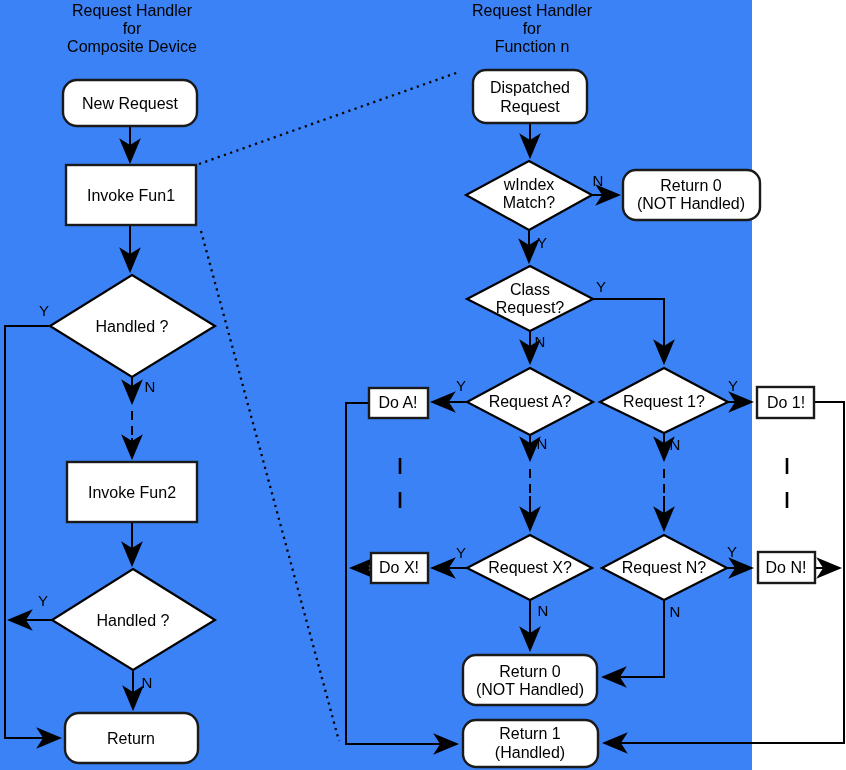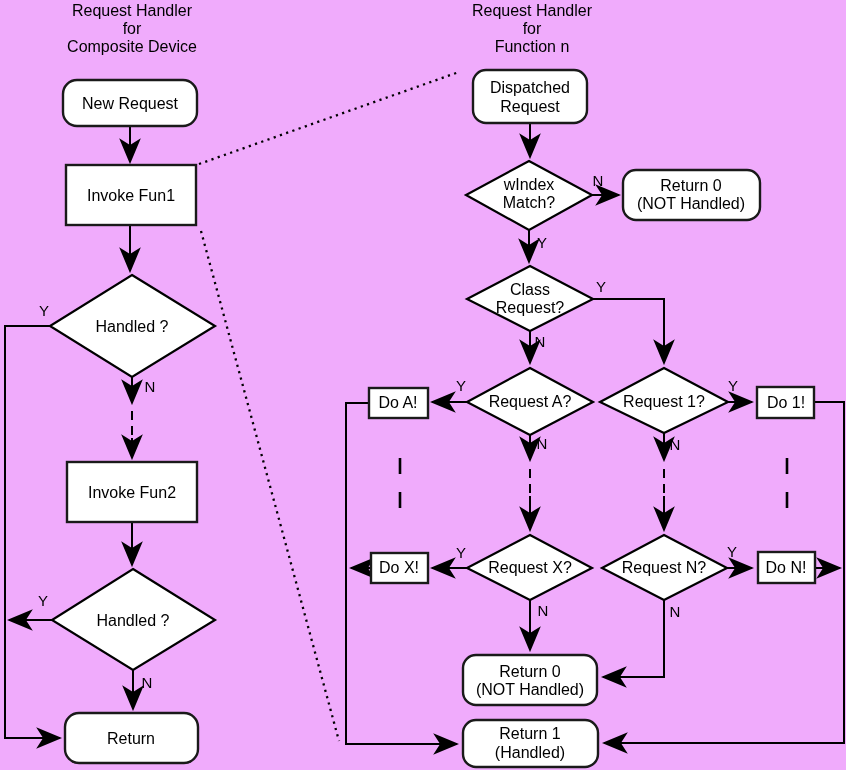--- a/index.html
+++ b/index.html
@@ -2,23 +2,23 @@
 <html><head>
 <meta charset="utf-8">
 <style>
   html, body {
     margin: 0;
     padding: 0;
     background: #ffffff;
   }
   .canvas {
     position: relative;
-    width: 846px;
+    width: 752px;
     height: 770px;
-    background: #f0abfc;
+    background: #3b82f6;
     font-family: "Liberation Sans", "DejaVu Sans", sans-serif;
     text-decoration: underline;
   }
   svg { display: block; }
   .shape {
     fill: #ffffff;
     stroke: #000000;
     stroke-width: 2.2;
   }
   .shape-thick {

